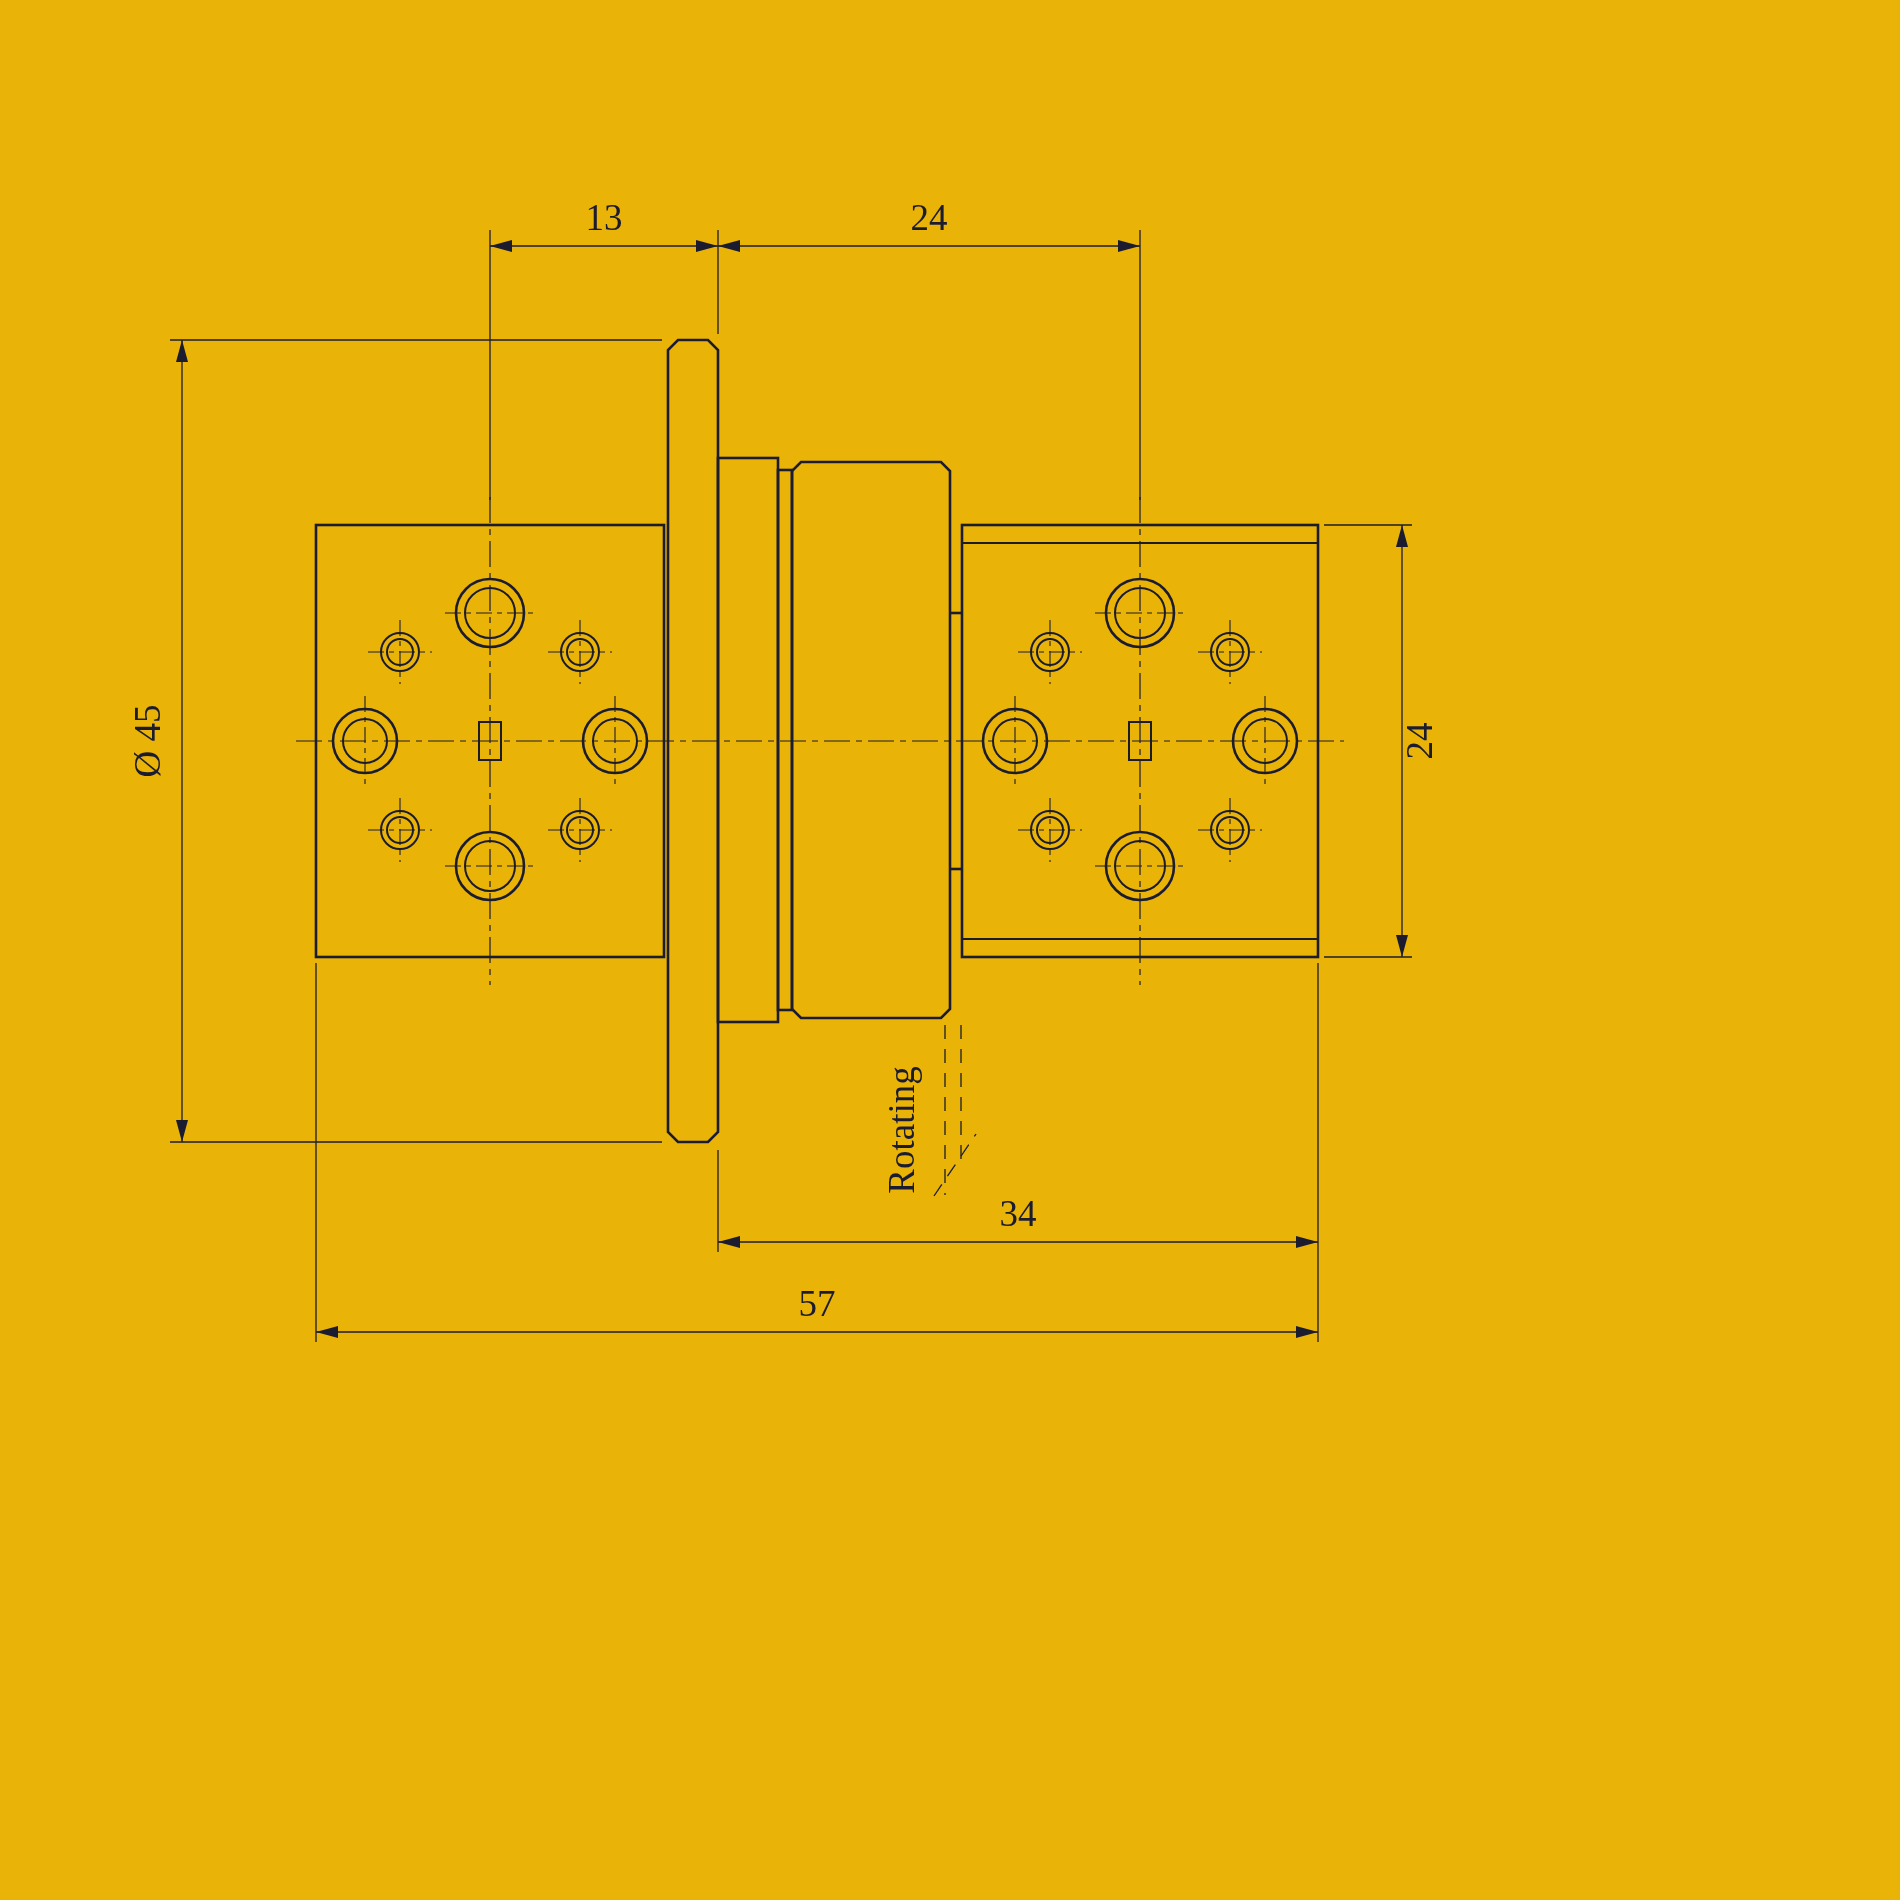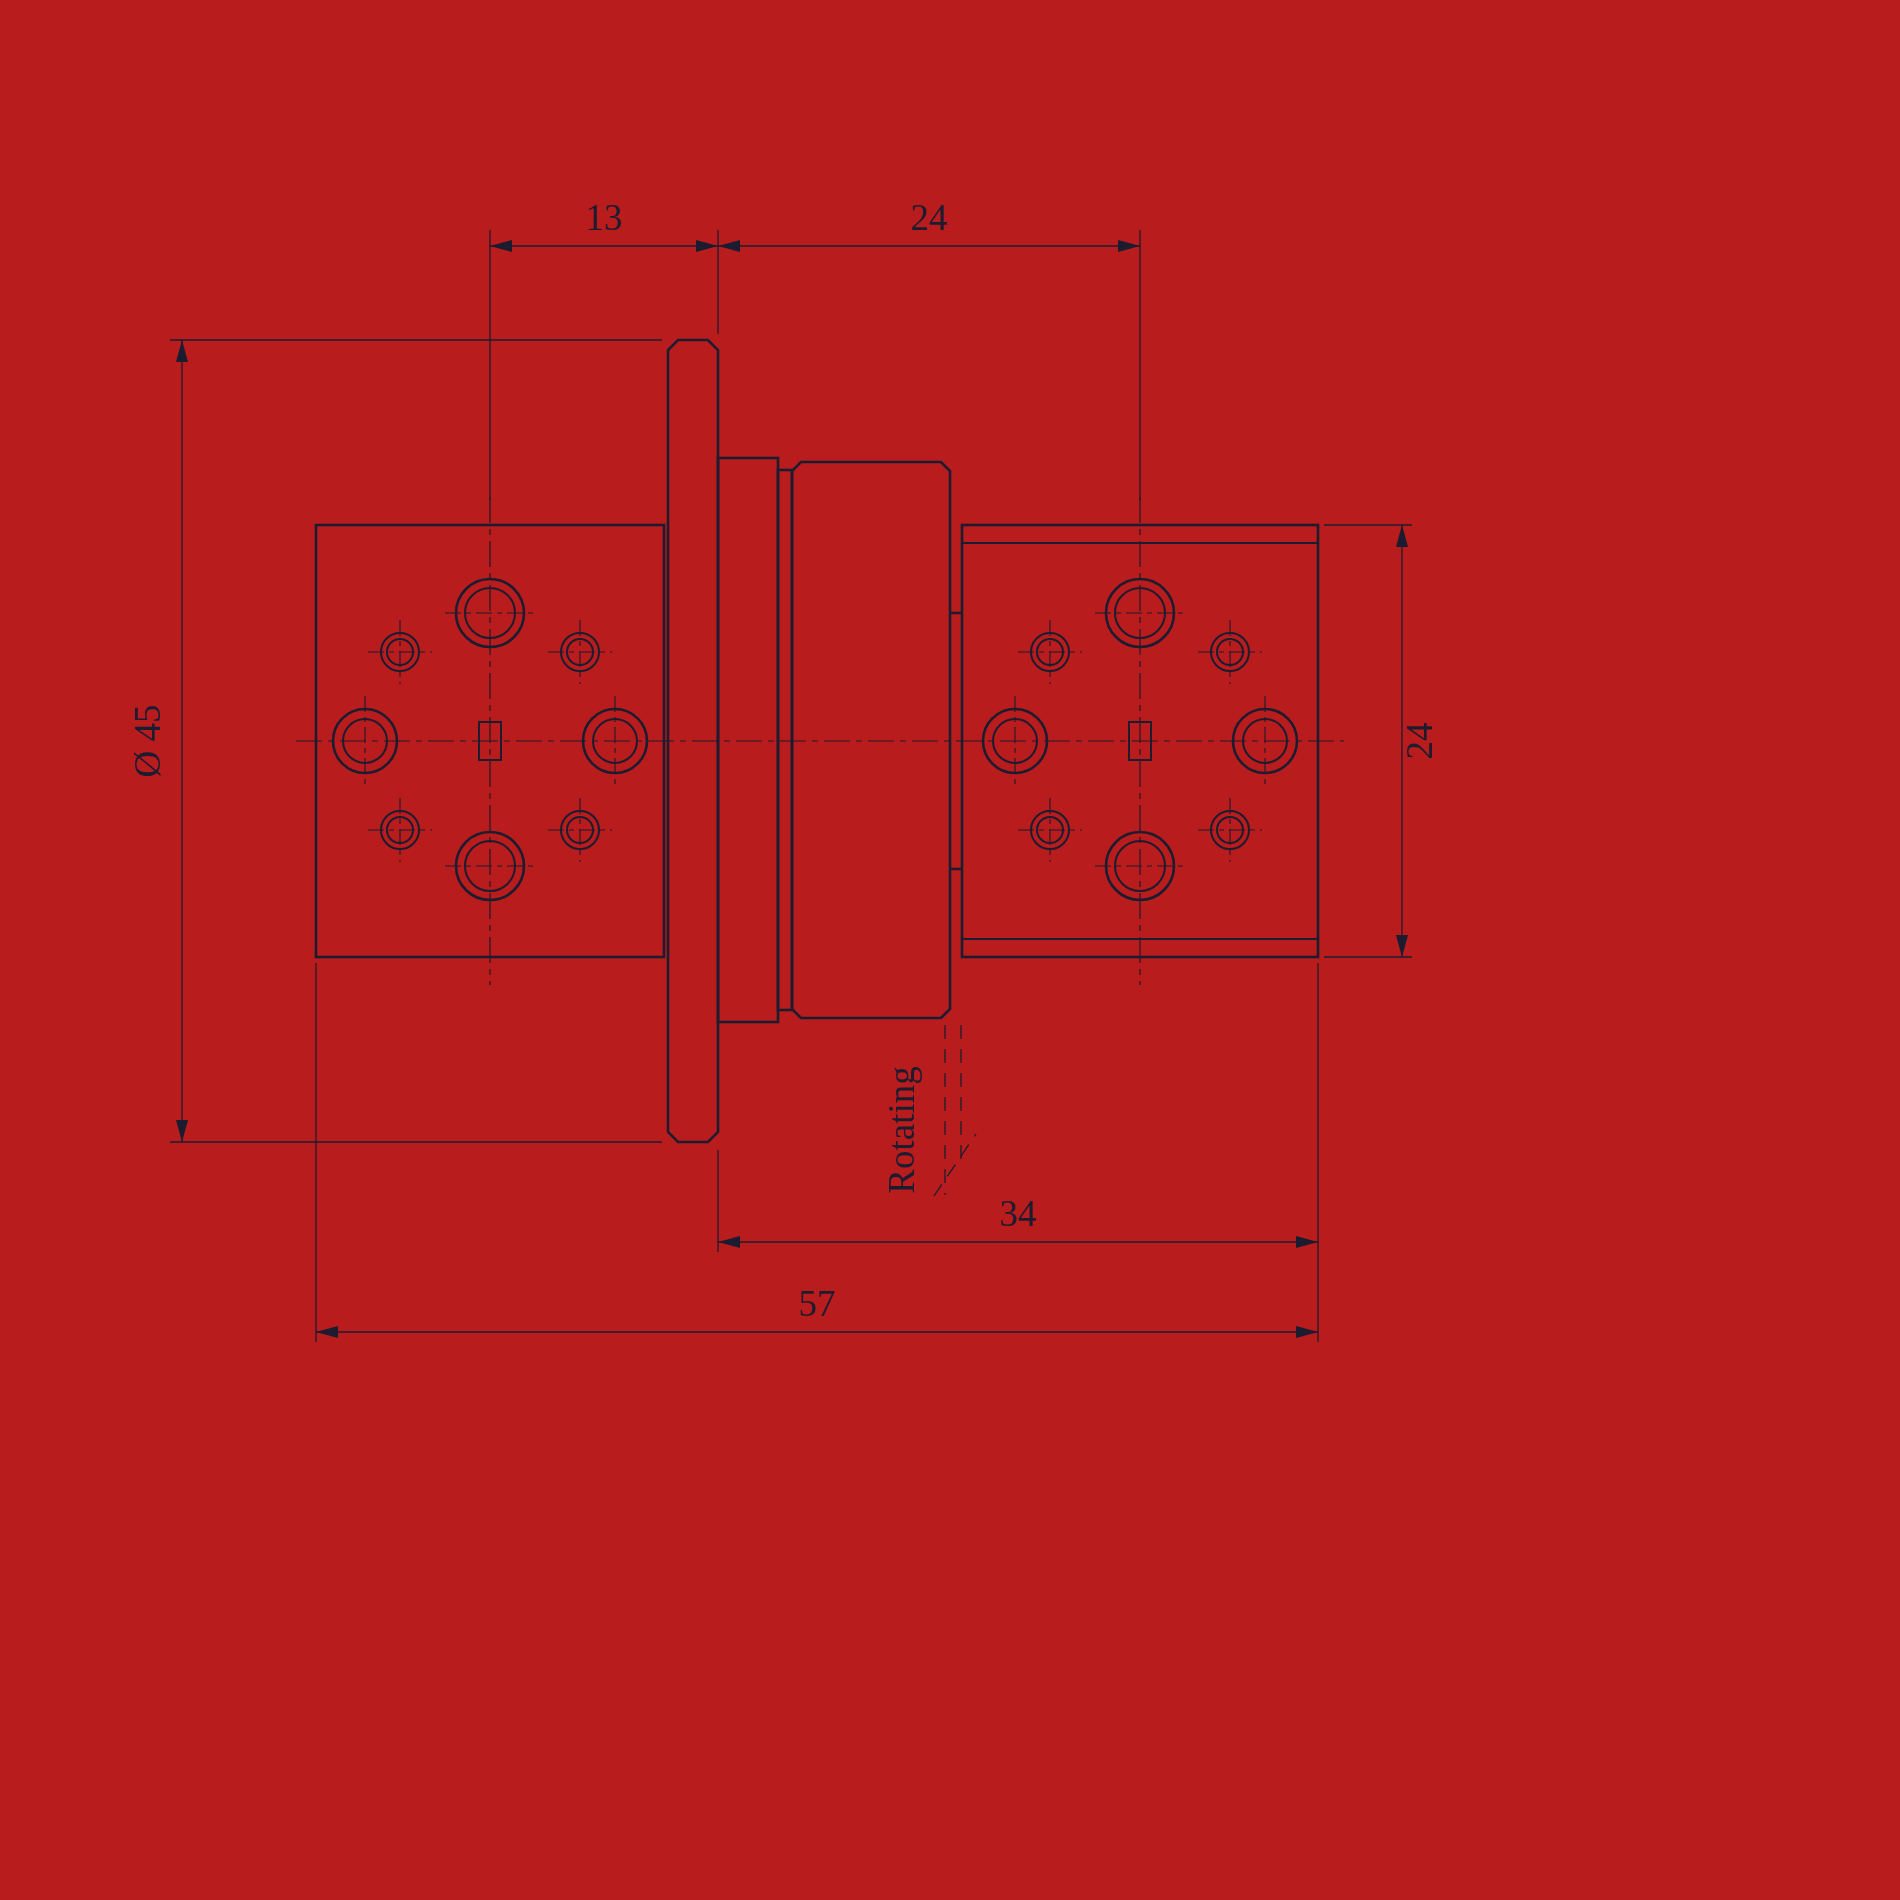--- a/index.html
+++ b/index.html
@@ -1,16 +1,16 @@
 <!DOCTYPE html>
 <html><head>
 <meta charset="utf-8">
 <style>
   html,body{margin:0;padding:0;background:#ffffff;}
-  .stage{width:1900px;height:1900px;position:relative;background:#b91c1c;}
+  .stage{width:1900px;height:1900px;position:relative;background:#eab308;}
   svg{display:block;}
   .ol{fill:none;stroke:#1c1c30;stroke-width:2.6;}
   .ol2{fill:none;stroke:#1c1c30;stroke-width:2;}
   .thin{fill:none;stroke:#1c1c30;stroke-width:1.3;}
   .cl{fill:none;stroke:#1c1c30;stroke-width:1.2;stroke-dasharray:26 6 6 6;}
   .ch{fill:none;stroke:#1c1c30;stroke-width:1.1;stroke-dasharray:16 5 5 5;}
   .dash{fill:none;stroke:#1c1c30;stroke-width:1.3;stroke-dasharray:14 10;}
   .arrow{fill:#1c1c30;stroke:none;}
   .dim-text{font-family:"Liberation Serif","DejaVu Serif",serif;font-size:37px;fill:#1c1c30;}
 </style>

